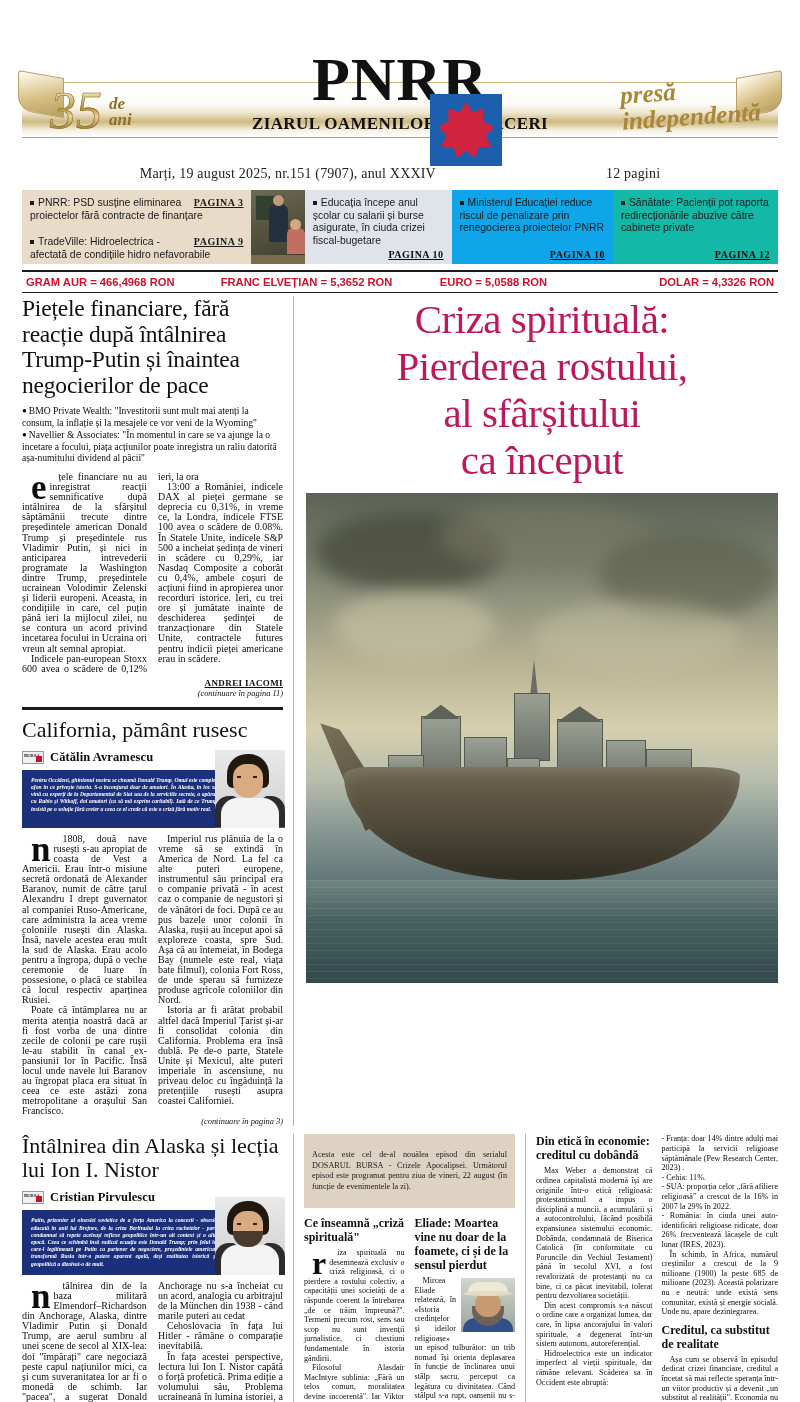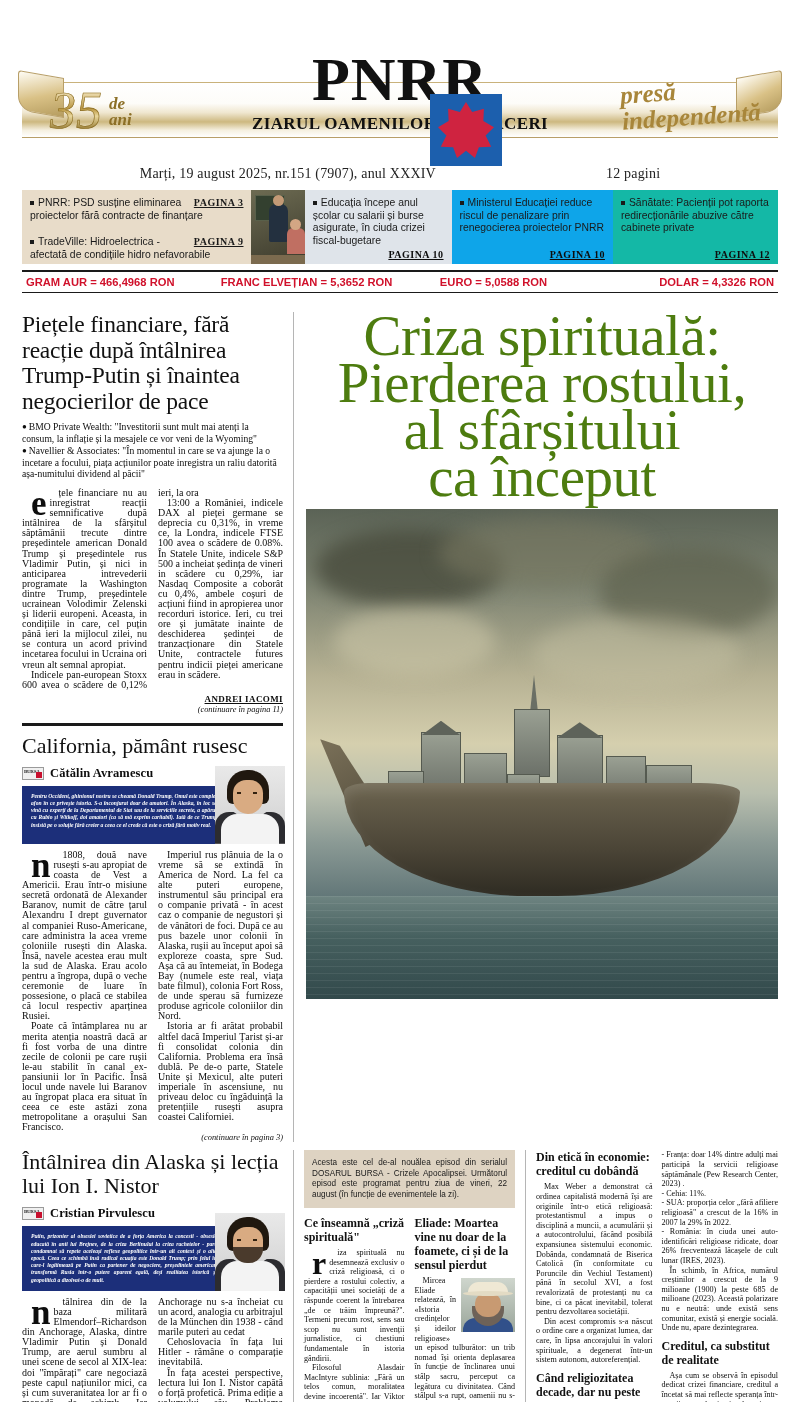--- a/index.html
+++ b/index.html
@@ -91,21 +91,21 @@
   .rates-wrap { margin-top: 6px; border-top: 2.5px solid #1a1a1a; border-bottom: 1px solid #1a1a1a; }
   .rates { display: flex; padding: 4px 0 4px 0; font-family: "Liberation Sans", sans-serif;
     font-weight: 700; font-size: 11.2px; color: #d0112b; }
   .rates div { flex: 1; }
   .rates div:nth-child(1) { text-align: left; padding-left: 4px; }
   .rates div:nth-child(2) { text-align: center; }
   .rates div:nth-child(3) { text-align: center; }
   .rates div:nth-child(4) { text-align: right; padding-right: 4px; }
 
   
-  .main { display: flex; margin-top: 19px; }
+  .main { display: flex; margin-top: 3px; }
   .col-left { width: 272px; padding-right: 10px; border-right: 1px solid #b5b5b5; }
   .col-right { width: 484px; padding-left: 12px; }
 
   .lead-head { font-size: 23.5px; line-height: 25.5px; letter-spacing: -.2px; color: #111; }
   .bullets { margin-top: 7px; font-size: 9.6px; line-height: 11.6px; }
   .bullets p { margin-bottom: 1px; }
   .bullets .dot { font-size: 8px; vertical-align: 1px; margin-right: 2px; }
 
   .twocol { column-count: 2; column-gap: 11px; margin-top: 8px;
     font-size: 10px; line-height: 10.1px; text-align: justify; hyphens: auto; }
@@ -180,21 +180,21 @@
     background: repeating-linear-gradient(180deg,rgba(255,255,255,.07) 0 1px,transparent 1px 7px); }
   .caption { text-align: right; font-family: "Liberation Sans", sans-serif; font-size: 8.4px;
     color: #333; padding-top: 3px; border-top: 1px solid #bbb; margin-top: 3px; }
 
   
   .bottom { display: flex; margin-top: 8px; }
   .b-left { width: 272px; padding-right: 10px; border-right: 1px solid #b5b5b5; }
   .b-mid { width: 232px; padding: 0 10px; border-right: 1px solid #b5b5b5; }
   .b-right { width: 252px; padding-left: 10px; }
 
-  .notice { background: #ded3c2; padding: 8px 8px; font-family: Liberation Sans, sans-serif;
+  .notice { background: #ded3c2; padding: 16px 8px; font-family: Liberation Serif, serif;
     font-size: 8.2px; line-height: 10.4px; text-align: justify; color: #1a1a1a; }
 
   .sub-head { font-weight: 700; font-size: 12px; line-height: 14px; margin-bottom: 4px; color: #111; }
   .body-col { font-size: 8.1px; line-height: 9.6px; text-align: justify; hyphens: auto; }
   .body-col p { text-indent: 8px; }
   .dropcap2::first-letter { float: left; font-size: 32px; line-height: 26px; padding: 2px 3px 0 0; font-weight: 700; }
 
   .mid-split { display: flex; gap: 10px; margin-top: 8px; }
   .mid-split > div { flex: 1; }
 
@@ -348,21 +348,21 @@
       <div class="twocol" style="margin-top:6px">
         <p class="dropcap">n 1808, două nave rusești s-au apropiat de coasta de Vest a Americii. Erau într-o misiune secretă ordonată de Alexander Baranov, numit de către țarul Alexandru I drept guvernator al companiei Ruso-Americane, care administra la acea vreme coloniile rusești din Alaska. Însă, navele acestea erau mult la sud de Alaska. Erau acolo pentru a îngropa, după o veche ceremonie de luare în possesione, o placă ce stabilea că locul respectiv aparținea Rusiei.</p>
         <p>Poate că întâmplarea nu ar merita atenția noastră dacă ar fi fost vorba de una dintre zecile de colonii pe care rușii le-au stabilit în canal ex-pansiunii lor în Pacific. Însă locul unde navele lui Baranov au îngropat placa era situat în ceea ce este astăzi zona metropolitane a orașului San Francisco.</p>
         <p>Imperiul rus plănuia de la o vreme să se extindă în America de Nord. La fel ca alte puteri europene, instrumentul său principal era o companie privată - în acest caz o companie de negustori și de vânători de foci. După ce au pus bazele unor colonii în Alaska, rușii au început apoi să exploreze coasta, spre Sud. Așa că au întemeiat, în Bodega Bay (numele este real, viața bate filmul), colonia Fort Ross, de unde sperau să furnizeze produse agricole coloniilor din Nord.</p>
         <p>Istoria ar fi arătat probabil altfel dacă Imperiul Țarist și-ar fi consolidat colonia din California. Problema era însă dublă. Pe de-o parte, Statele Unite și Mexicul, alte puteri imperiale în ascensiune, nu priveau deloc cu îngăduință la pretențiile rusești asupra coastei Californiei.</p>
       </div>
       <div class="cont">(continuare în pagina 3)</div>
     </div>
 
     <div class="col-right">
-      <div style="text-align:center;font-size:57px;line-height:47px;letter-spacing:-.5px;color:#4d7c0f;">
+      <div style="text-align:center;font-size:41px;line-height:47px;letter-spacing:-.5px;color:#be185d;">
         <div>Criza spirituală:</div>
         <div>Pierderea rostului,</div>
         <div>al sfârșitului</div>
         <div>ca început</div>
       </div>
 
       <div class="photo-wrap">
         <div class="photo">
           <div class="cloud" style="left:2%;top:4%;width:40%;height:16%;background:rgba(70,72,58,.75);"></div>
           <div class="cloud" style="left:28%;top:2%;width:46%;height:14%;background:rgba(120,120,96,.6);"></div>
@@ -460,21 +460,20 @@
     </div>
 
     <div class="b-right">
       <div style="display:flex;gap:9px;">
         <div style="flex:1;">
           <div class="sub-head">Din etică în economie: creditul cu dobândă</div>
           <div class="body-col">
             <p>Max Weber a demonstrat că ordinea capitalistă modernă își are originile într-o etică religioasă: protestantismul a impus o disciplină a muncii, a acumulării și a autocontrolului, făcând posibilă expansiunea sistemului economic. Dobânda, condamnată de Biserica Catolică (în conformitate cu Poruncile din Vechiul Testament) până în secolul XVI, a fost revalorizată de protestanți nu ca bine, ci ca păcat inevitabil, tolerat pentru dezvoltarea societății.</p>
             <p>Din acest compromis s-a născut o ordine care a organizat lumea, dar care, în lipsa ancorajului în valori spirituale, a degenerat într-un sistem autonom, autoreferențial.</p>
           </div>
-          <div class="sub-head" style="margin-top:6px">Când religiozitatea decade, dar nu peste tot</div>
           <div class="body-col">
             <p>Hidroelectrica este un indicator imperfect al vieții spirituale, dar rămâne relevant. Scăderea sa în Occident este abruptă:</p>
           </div>
         </div>
         <div style="flex:1;">
           <div class="body-col">
             <p style="text-indent:0">- Franța: doar 14% dintre adulți mai participă la servicii religioase săptămânale (Pew Research Center, 2023) .</p>
             <p style="text-indent:0">- Cehia: 11%.</p>
             <p style="text-indent:0">- SUA: proporția celor „fără afiliere religioasă" a crescut de la 16% in 2007 la 29% în 2022.</p>
             <p style="text-indent:0">- România: în ciuda unei auto-identificări religioase ridicate, doar 26% frecventează lăcașele de cult lunar (IRES, 2023).</p>

